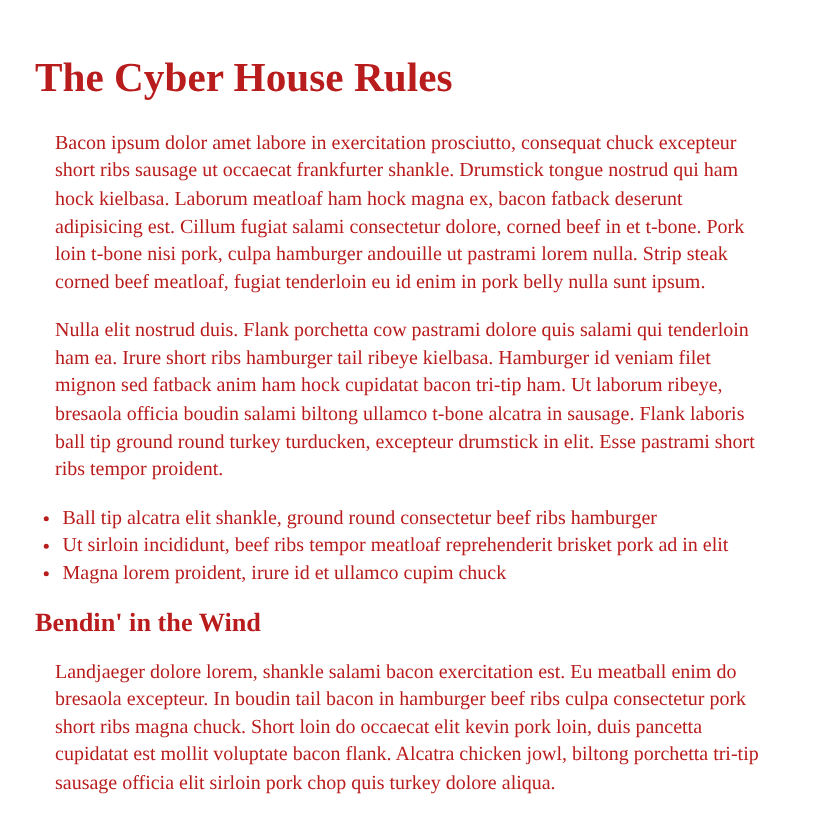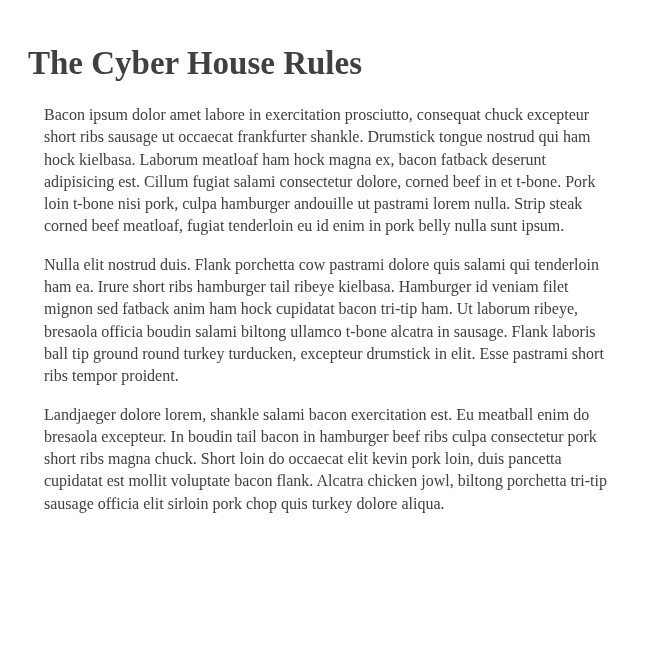--- a/index.html
+++ b/index.html
@@ -6,21 +6,21 @@
     margin: 0;
     padding: 0;
     background: #ffffff;
   }
   .viewport {
     position: relative;
     width: 659px;
     height: 655px;
     overflow: hidden;
     background: #ffffff;
-    color: #404040;
+    color: #b91c1c;
     font-family: "Liberation Serif", "DejaVu Serif", serif;
   }
   .content {
     padding: 28px 27px 0 28px;
   }
   h1.doc-title {
     font-size: 33px;
     line-height: 1.15;
     font-weight: bold;
     margin: 17px 0 21px 0;
@@ -58,18 +58,24 @@
 <div class="viewport">
   <div class="content">
 
     <h1 class="doc-title">The Cyber House Rules</h1>
 
     <p class="doc-p">Bacon ipsum dolor amet labore in exercitation prosciutto, consequat chuck excepteur short ribs sausage ut occaecat frankfurter shankle. Drumstick tongue nostrud qui ham hock kielbasa. Laborum meatloaf ham hock magna ex, bacon fatback deserunt adipisicing est. Cillum fugiat salami consectetur dolore, corned beef in et t-bone. Pork loin t-bone nisi pork, culpa hamburger andouille ut pastrami lorem nulla. Strip steak corned beef meatloaf, fugiat tenderloin eu id enim in pork belly nulla sunt ipsum.</p>
 
 
     <p class="doc-p">Nulla elit nostrud duis. Flank porchetta cow pastrami dolore quis salami qui tenderloin ham ea. Irure short ribs hamburger tail ribeye kielbasa. Hamburger id veniam filet mignon sed fatback anim ham hock cupidatat bacon tri-tip ham. Ut laborum ribeye, bresaola officia boudin salami biltong ullamco t-bone alcatra in sausage. Flank laboris ball tip ground round turkey turducken, excepteur drumstick in elit. Esse pastrami short ribs tempor proident.</p>
 
+    <ul class="doc-list">
+      <li>Ball tip alcatra elit shankle, ground round consectetur beef ribs hamburger</li>
+      <li>Ut sirloin incididunt, beef ribs tempor meatloaf reprehenderit brisket pork ad in elit</li>
+      <li>Magna lorem proident, irure id et ullamco cupim chuck</li>
+    </ul>
 
+    <h3 class="doc-h3">Bendin' in the Wind</h3>
 
     <p class="doc-p">Landjaeger dolore lorem, shankle salami bacon exercitation est. Eu meatball enim do bresaola excepteur. In boudin tail bacon in hamburger beef ribs culpa consectetur pork short ribs magna chuck. Short loin do occaecat elit kevin pork loin, duis pancetta cupidatat est mollit voluptate bacon flank. Alcatra chicken jowl, biltong porchetta tri-tip sausage officia elit sirloin pork chop quis turkey dolore aliqua.</p>
 
   </div>
 </div>
 
 </body></html>

